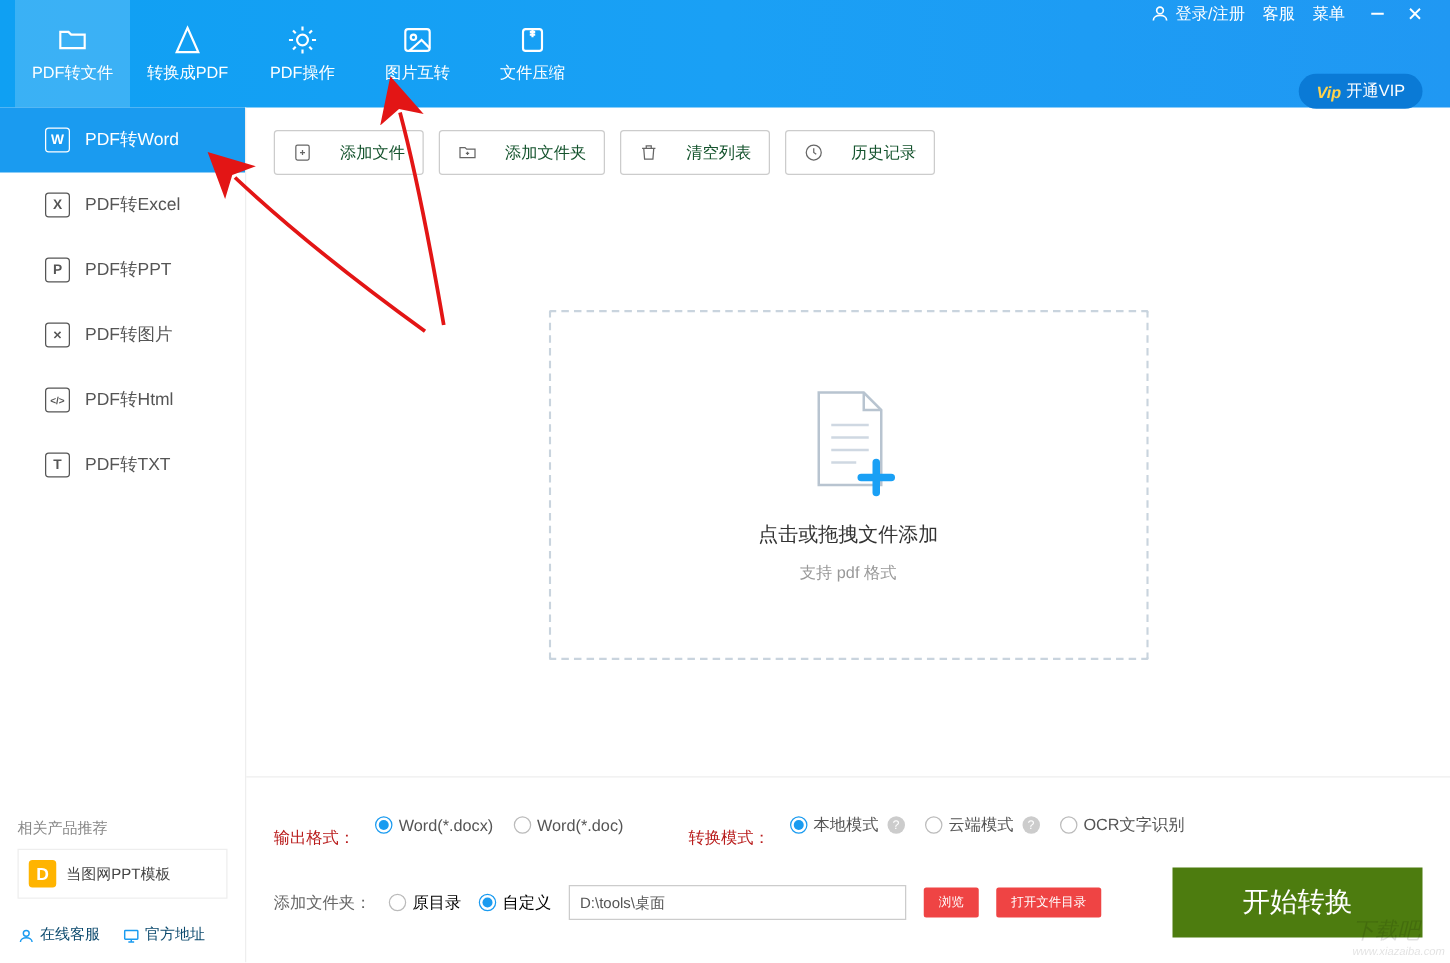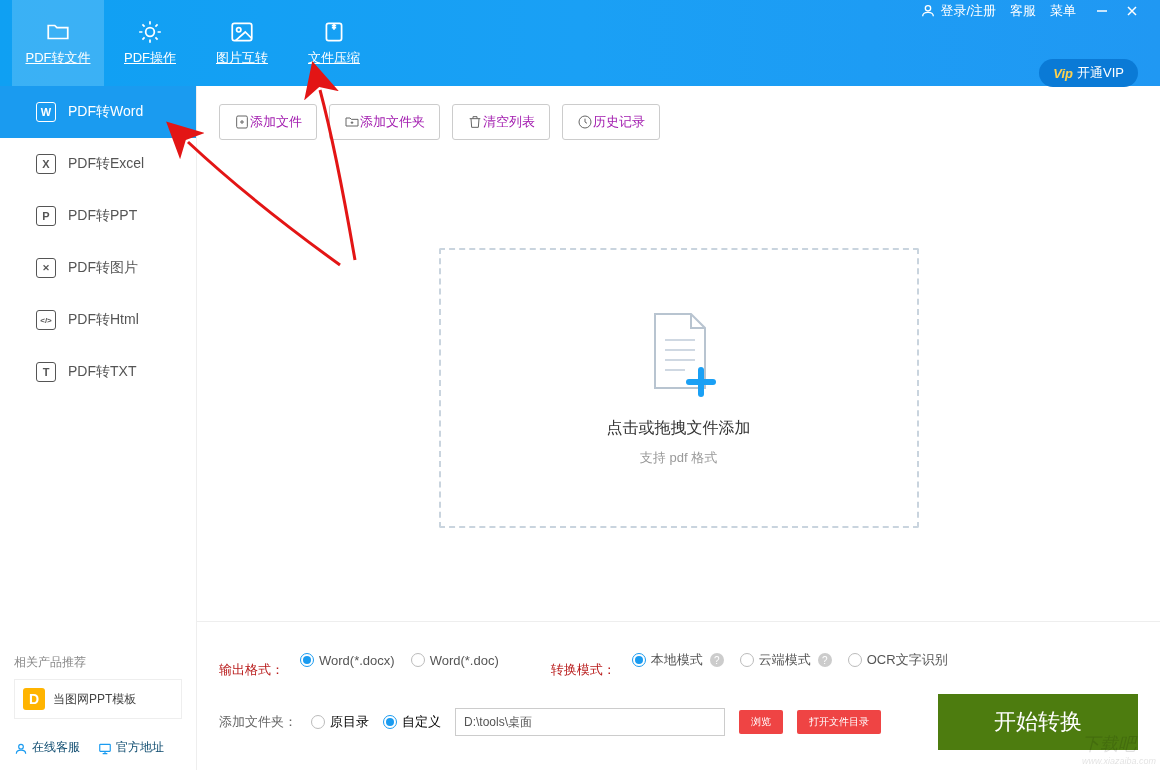--- a/index.html
+++ b/index.html
@@ -5,21 +5,21 @@
 * { margin: 0; padding: 0; box-sizing: border-box; font-family: "Microsoft YaHei", Arial, sans-serif; }
 body { width: 1160px; height: 770px; background: #fff; position: relative; overflow: hidden; }
 
 
 .header { height: 86px; background: linear-gradient(to right, #0fa0f3, #1aa0f5, #2098f3); display: flex; align-items: center; color: #fff; }
 .logo-area { display: flex; align-items: center; padding: 0 14px; gap: 10px; }
 .logo-icon { width: 38px; height: 38px; background: rgba(255,255,255,0.2); border-radius: 8px; display: flex; align-items: center; justify-content: center; }
 .logo-text { font-size: 14px; line-height: 1.3; }
 .logo-text .ver { font-size: 12px; opacity: 0.9; }
 
-.tabs { display: flex; height: 100%; margin-left: 12px; text-decoration: underline; }
+.tabs { display: flex; height: 100%; margin-left: 12px; }
 .tab { width: 92px; display: flex; flex-direction: column; align-items: center; justify-content: center; gap: 4px; cursor: pointer; font-size: 13px; }
 .tab.active { background: rgba(255,255,255,0.18); }
 .tab svg { width: 26px; height: 26px; fill: none; stroke: #fff; stroke-width: 1.6; }
 
 .header-right { margin-left: auto; display: flex; align-items: center; gap: 14px; padding-right: 16px; font-size: 13px; }
 .header-right a { color: #fff; cursor: pointer; }
 .vip-btn { margin-top: 28px; margin-right: 6px; background: #0a7ad6; border-radius: 14px; padding: 5px 14px; font-size: 13px; cursor: pointer; display: flex; align-items: center; gap: 4px; }
 .vip-badge { display: inline-block; color: #ffd24d; font-weight: bold; font-style: italic; font-size: 13px; }
 .win-btns { display: flex; gap: 6px; align-items: center; }
 .win-btn { width: 24px; height: 24px; display: flex; align-items: center; justify-content: center; cursor: pointer; }
@@ -36,21 +36,21 @@
 
 .related { padding: 10px 14px; font-size: 12px; color: #888; }
 .related-item { margin-top: 8px; border: 1px solid #eee; padding: 8px; display: flex; align-items: center; gap: 8px; font-size: 12px; color: #444; }
 .related-item .ricon { width: 22px; height: 22px; background: #ffb400; border-radius: 3px; display: flex; align-items: center; justify-content: center; color: #fff; font-weight: bold; font-size: 14px; }
 .side-links { display: flex; gap: 18px; padding: 10px 14px 14px; font-size: 12px; }
 .side-links a { color: #0c4a6e; cursor: pointer; display: flex; align-items: flex-end; gap: 4px; }
 
 
 .main { flex: 1; display: flex; flex-direction: column; position: relative; }
 .toolbar { display: flex; gap: 12px; padding: 18px 22px; }
-.tbtn { border: 1px solid #ccc; border-radius: 3px; padding: 8px 14px; font-size: 13px; color: #a21caf; display: flex; align-items: center; gap: 0; cursor: pointer; background: #fff; }
+.tbtn { border: 1px solid #ccc; border-radius: 3px; padding: 8px 14px; font-size: 13px; color: #14532d; display: flex; align-items: center; gap: 22px; cursor: pointer; background: #fff; }
 .tbtn svg { width: 16px; height: 16px; fill: none; stroke: #666; stroke-width: 1.5; }
 
 .dropzone { margin: 90px auto 0; width: 480px; height: 280px; border: 2px dashed #c9d4de; border-radius: 2px; display: flex; flex-direction: column; align-items: center; justify-content: center; cursor: pointer; }
 .dropzone .dz-title { margin-top: 18px; font-size: 16px; color: #333; }
 .dropzone .dz-sub { margin-top: 10px; font-size: 13px; color: #999; }
 
 .settings { border-top: 1px solid #eee; margin-top: auto; padding: 18px 22px 0; font-size: 13px; color: #555; }
 .row { display: flex; align-items: center; gap: 16px; height: 40px; }
 .row .label { color: #b91c1c; margin-top: 20px; }
 .radio { display: inline-flex; align-items: center; gap: 5px; cursor: pointer; }
@@ -74,20 +74,26 @@
 </head>
 <body>
 
 <div class="header">
   <div class="tabs">
     <div class="tab active">
       <svg viewBox="0 0 24 24">
           <path d="M3 6h6l2 2h10v10H3z"></path>
         </svg>
       <span>PDF转文件</span>
+    </div>
+    <div class="tab">
+      <svg viewBox="0 0 24 24">
+          <path d="M12 3l8 18H4z"></path>
+        </svg>
+      <span>转换成PDF</span>
     </div>
     <div class="tab">
       <svg viewBox="0 0 24 24">
           <circle cx="12" cy="12" r="4"></circle>
           <path d="M12 2v3M12 19v3M2 12h3M19 12h3M5 5l2 2M17 17l2 2M19 5l-2 2M7 17l-2 2"></path>
         </svg>
       <span>PDF操作</span>
     </div>
     <div class="tab">
       <svg viewBox="0 0 24 24">

